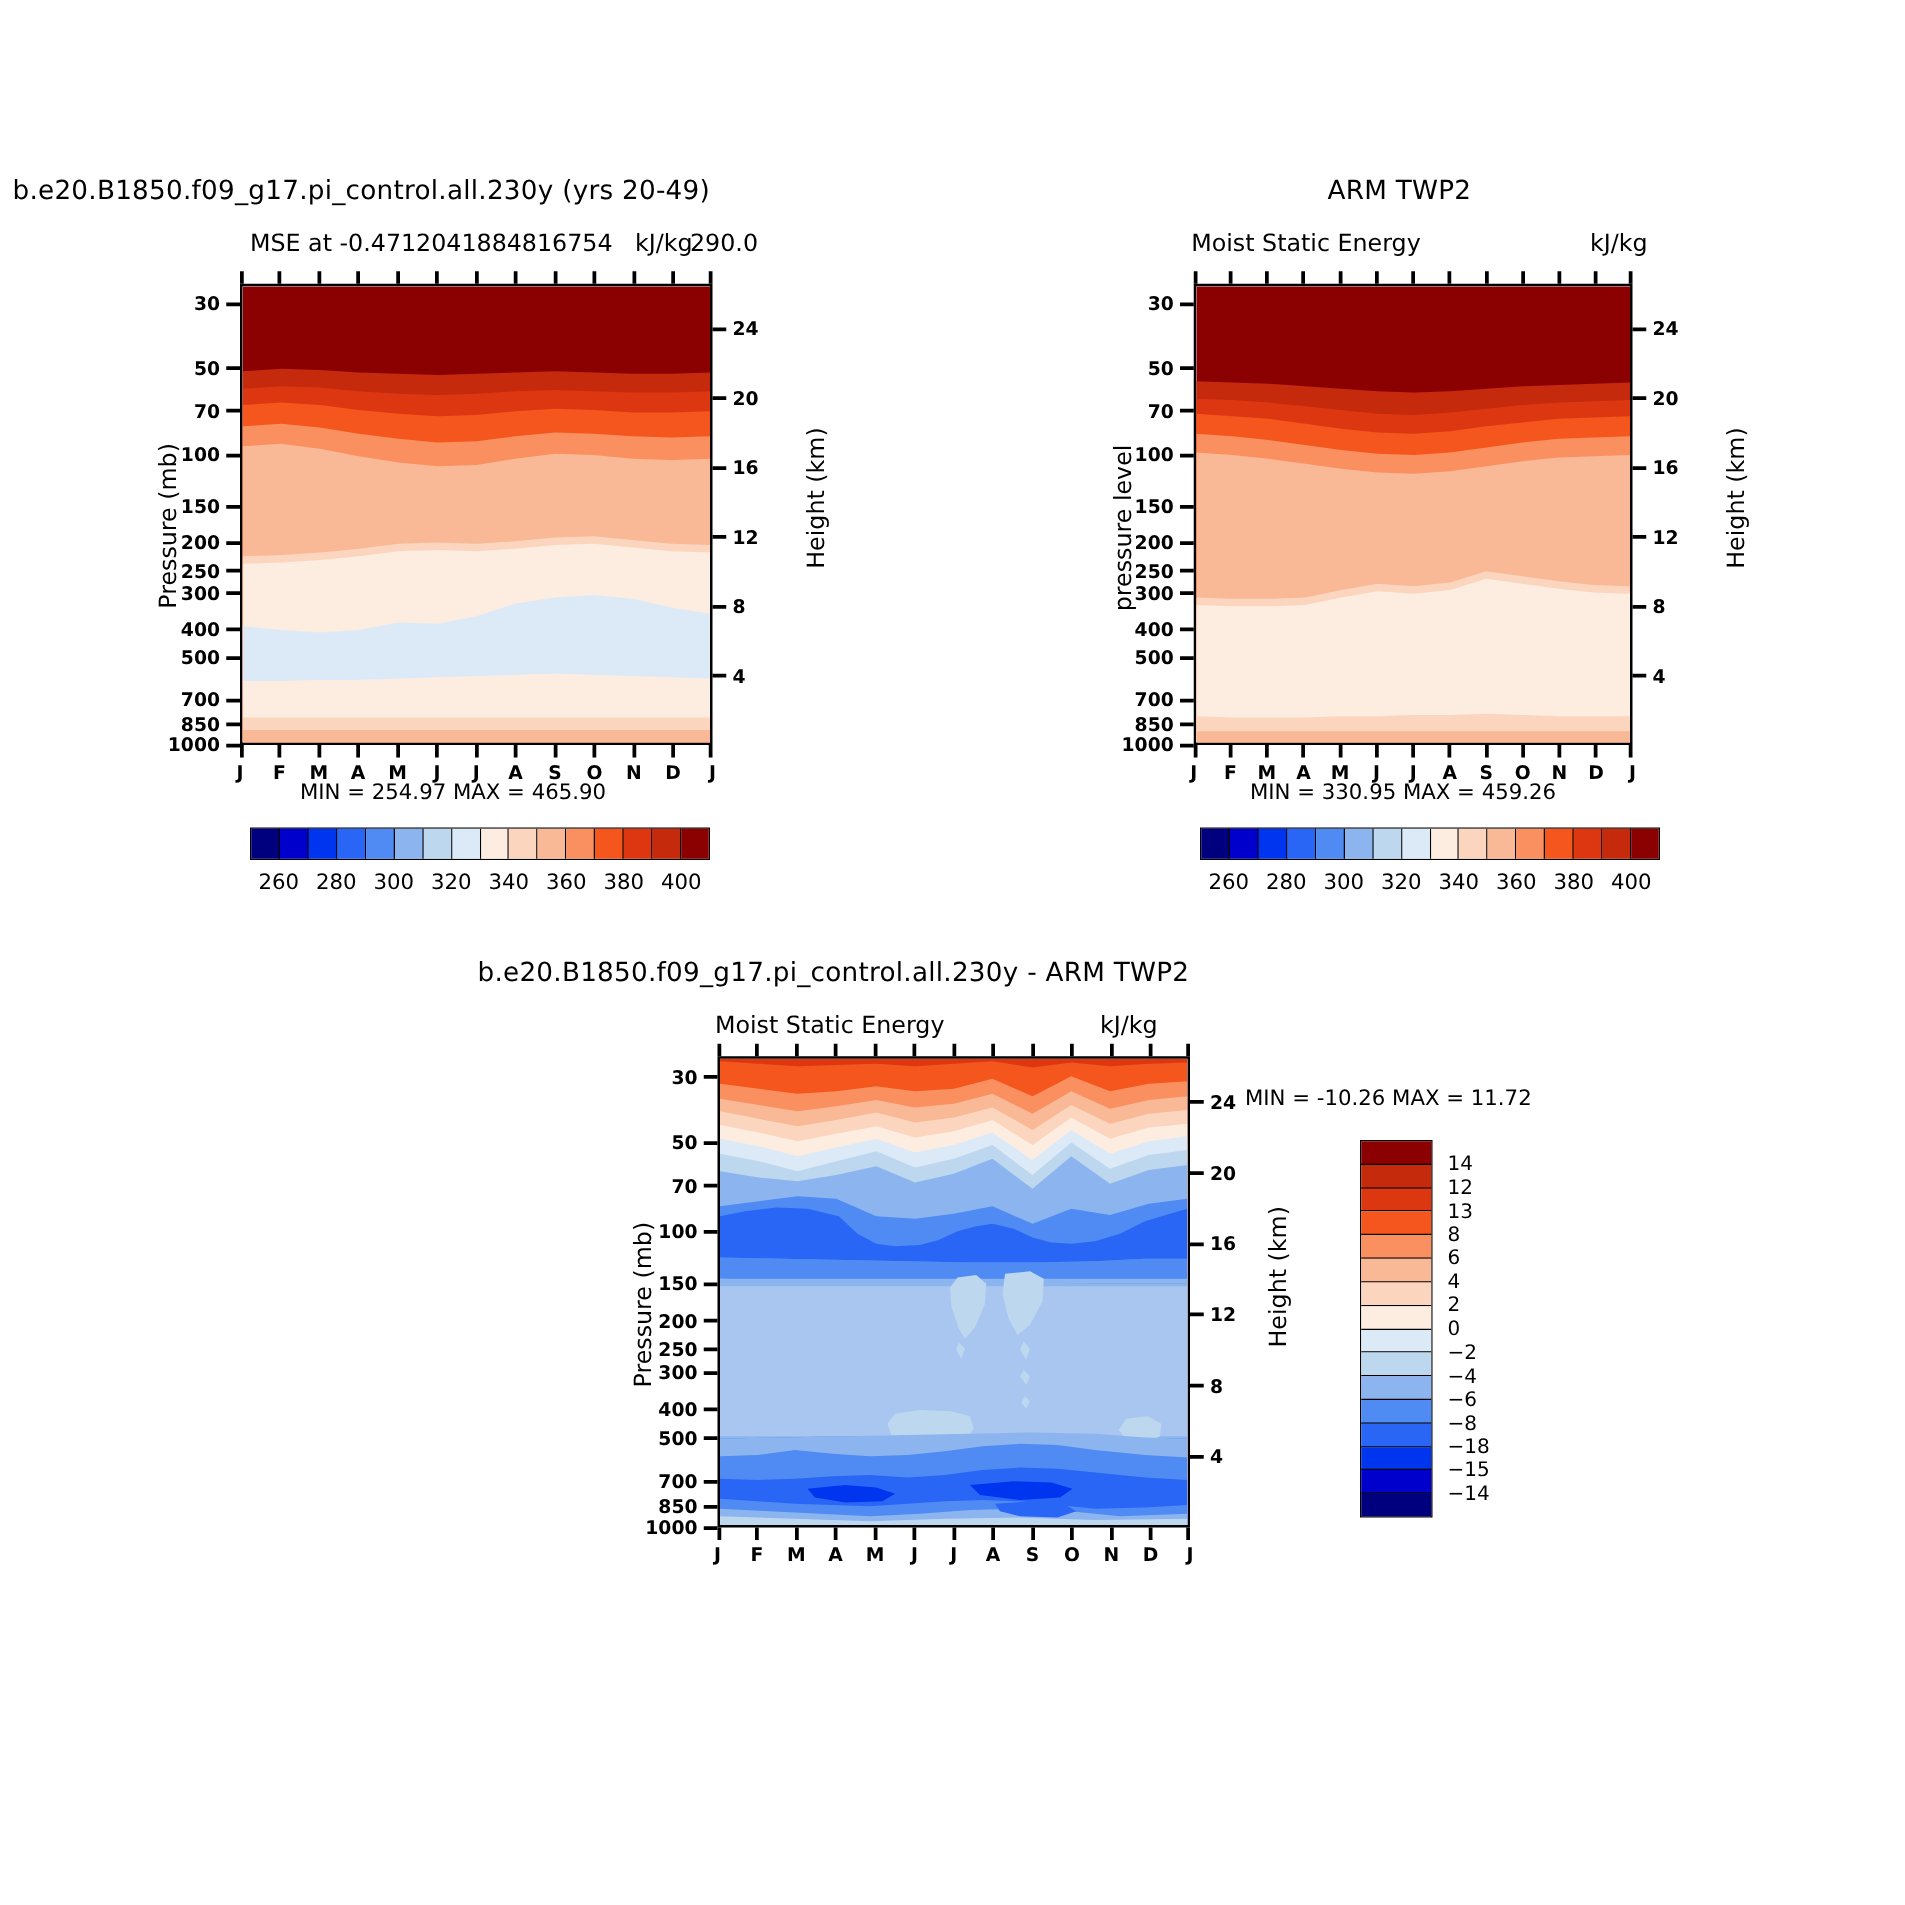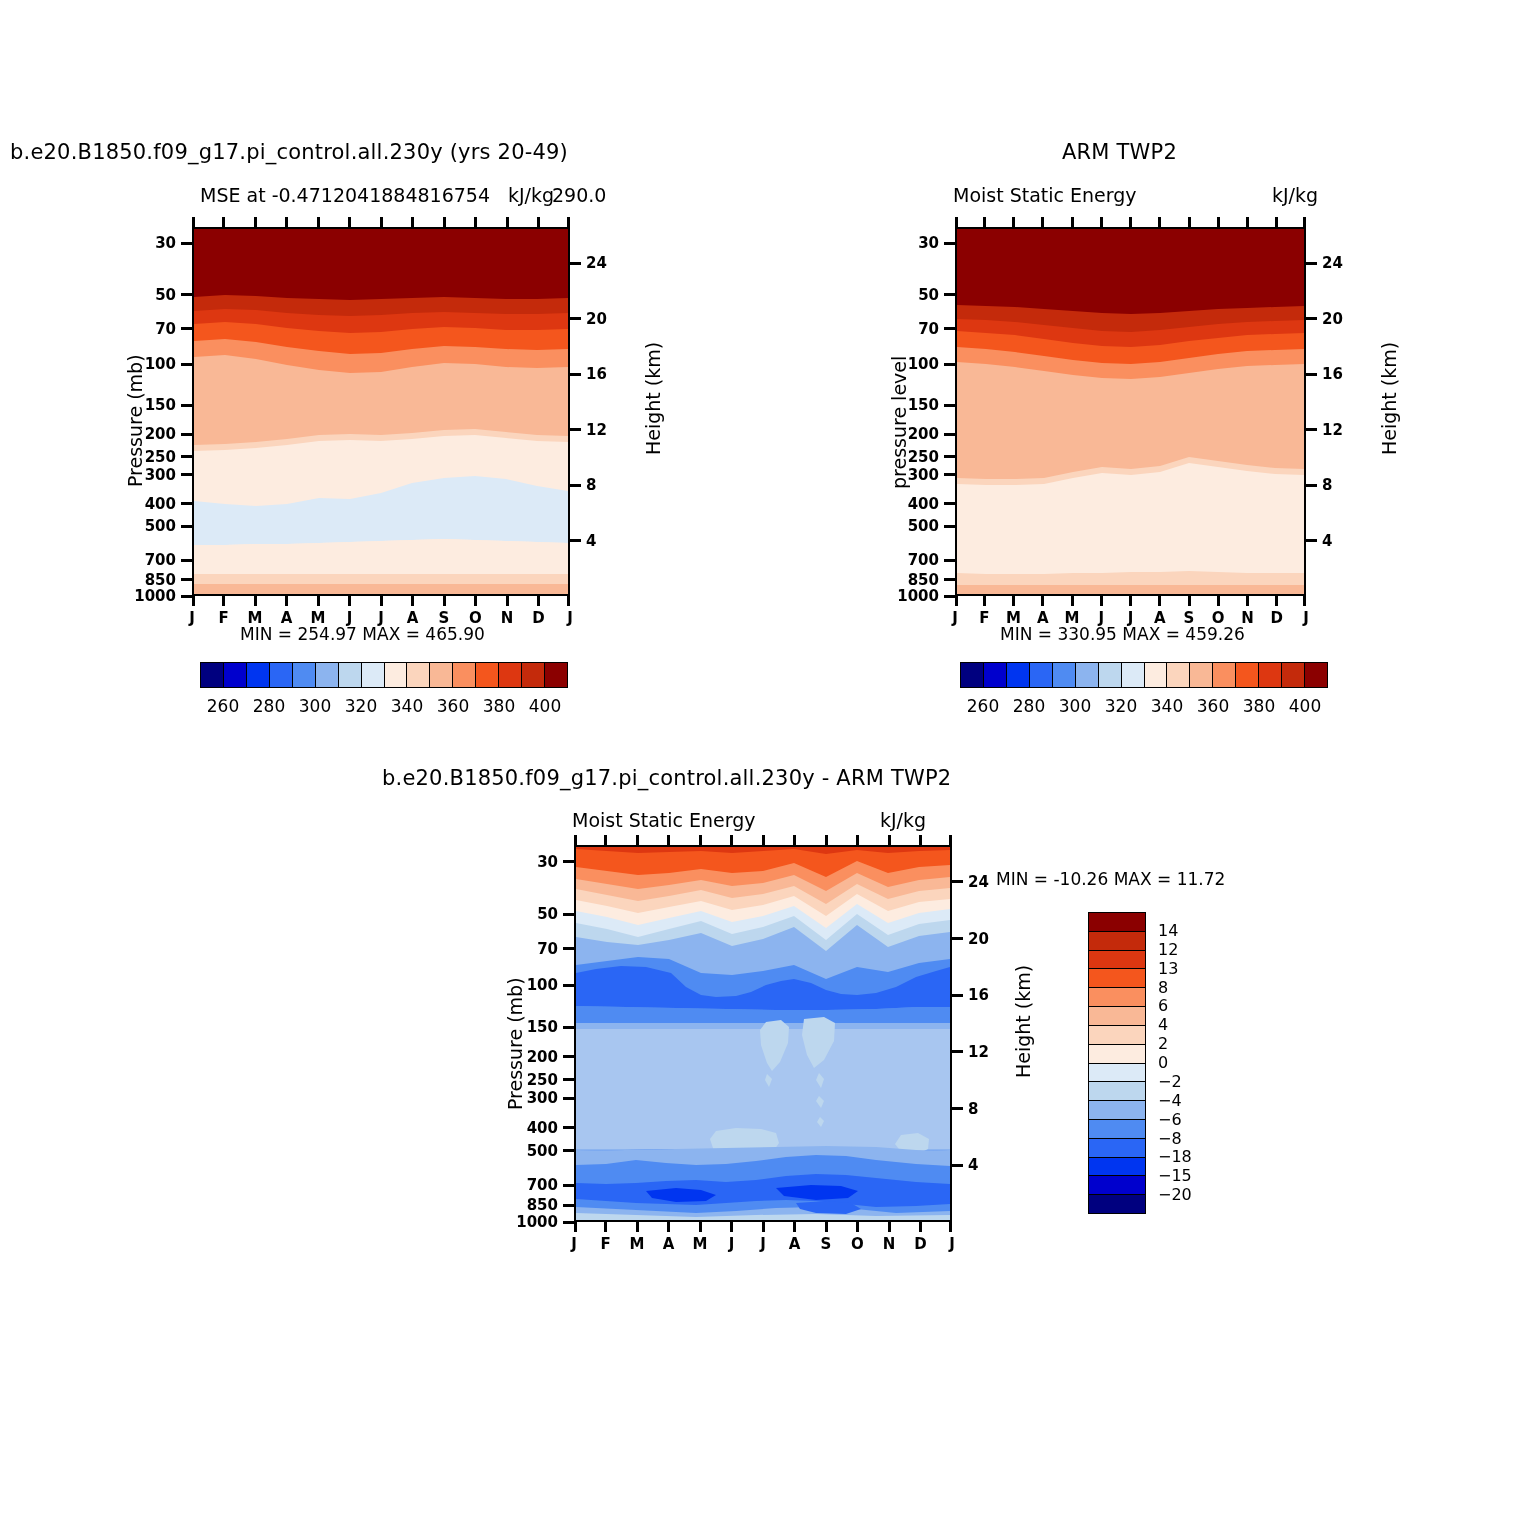--- a/index.html
+++ b/index.html
@@ -428,13 +428,13 @@
 <div class="vblab" style="left:1158px;top:996.375px;">6</div>
 <div class="vblab" style="left:1158px;top:1015.25px;">4</div>
 <div class="vblab" style="left:1158px;top:1034.125px;">2</div>
 <div class="vblab" style="left:1158px;top:1053px;">0</div>
 <div class="vblab" style="left:1158px;top:1071.875px;">−2</div>
 <div class="vblab" style="left:1158px;top:1090.75px;">−4</div>
 <div class="vblab" style="left:1158px;top:1109.625px;">−6</div>
 <div class="vblab" style="left:1158px;top:1128.5px;">−8</div>
 <div class="vblab" style="left:1158px;top:1147.375px;">−18</div>
 <div class="vblab" style="left:1158px;top:1166.25px;">−15</div>
-<div class="vblab" style="left:1158px;top:1185.125px;">−20</div>
+<div class="vblab" style="left:1158px;top:1185.125px;">−14</div>
 
 </body></html>

